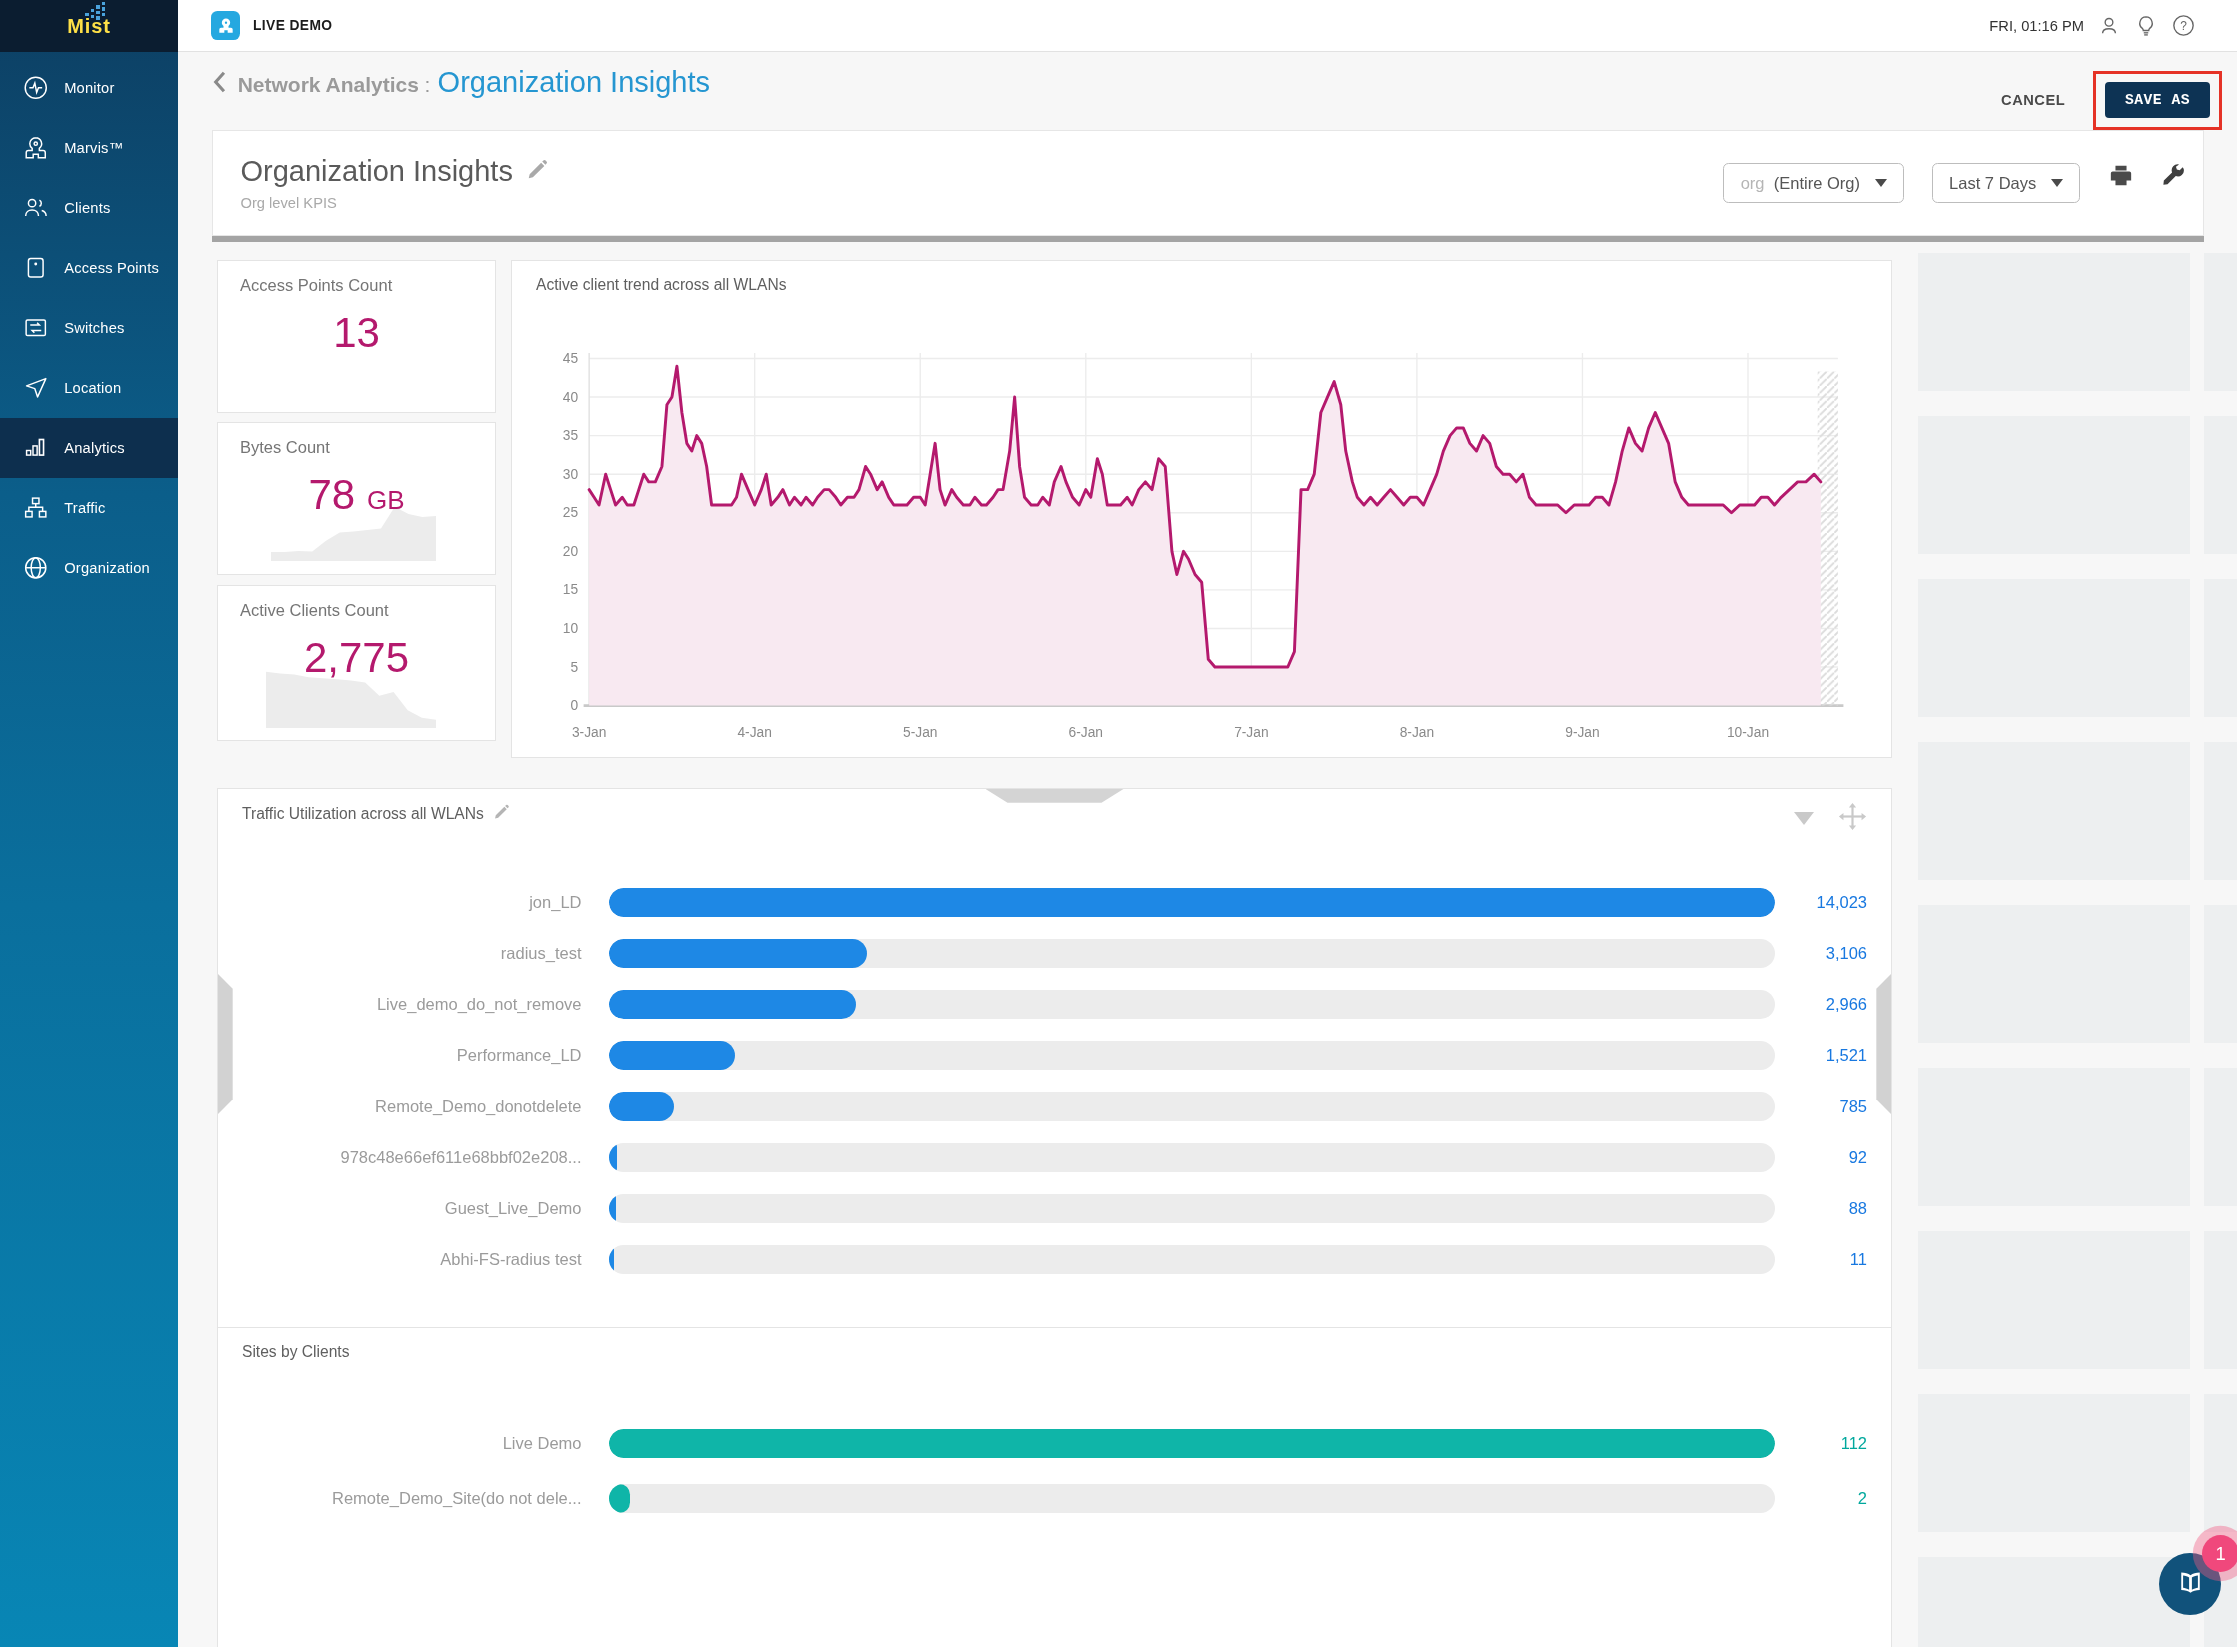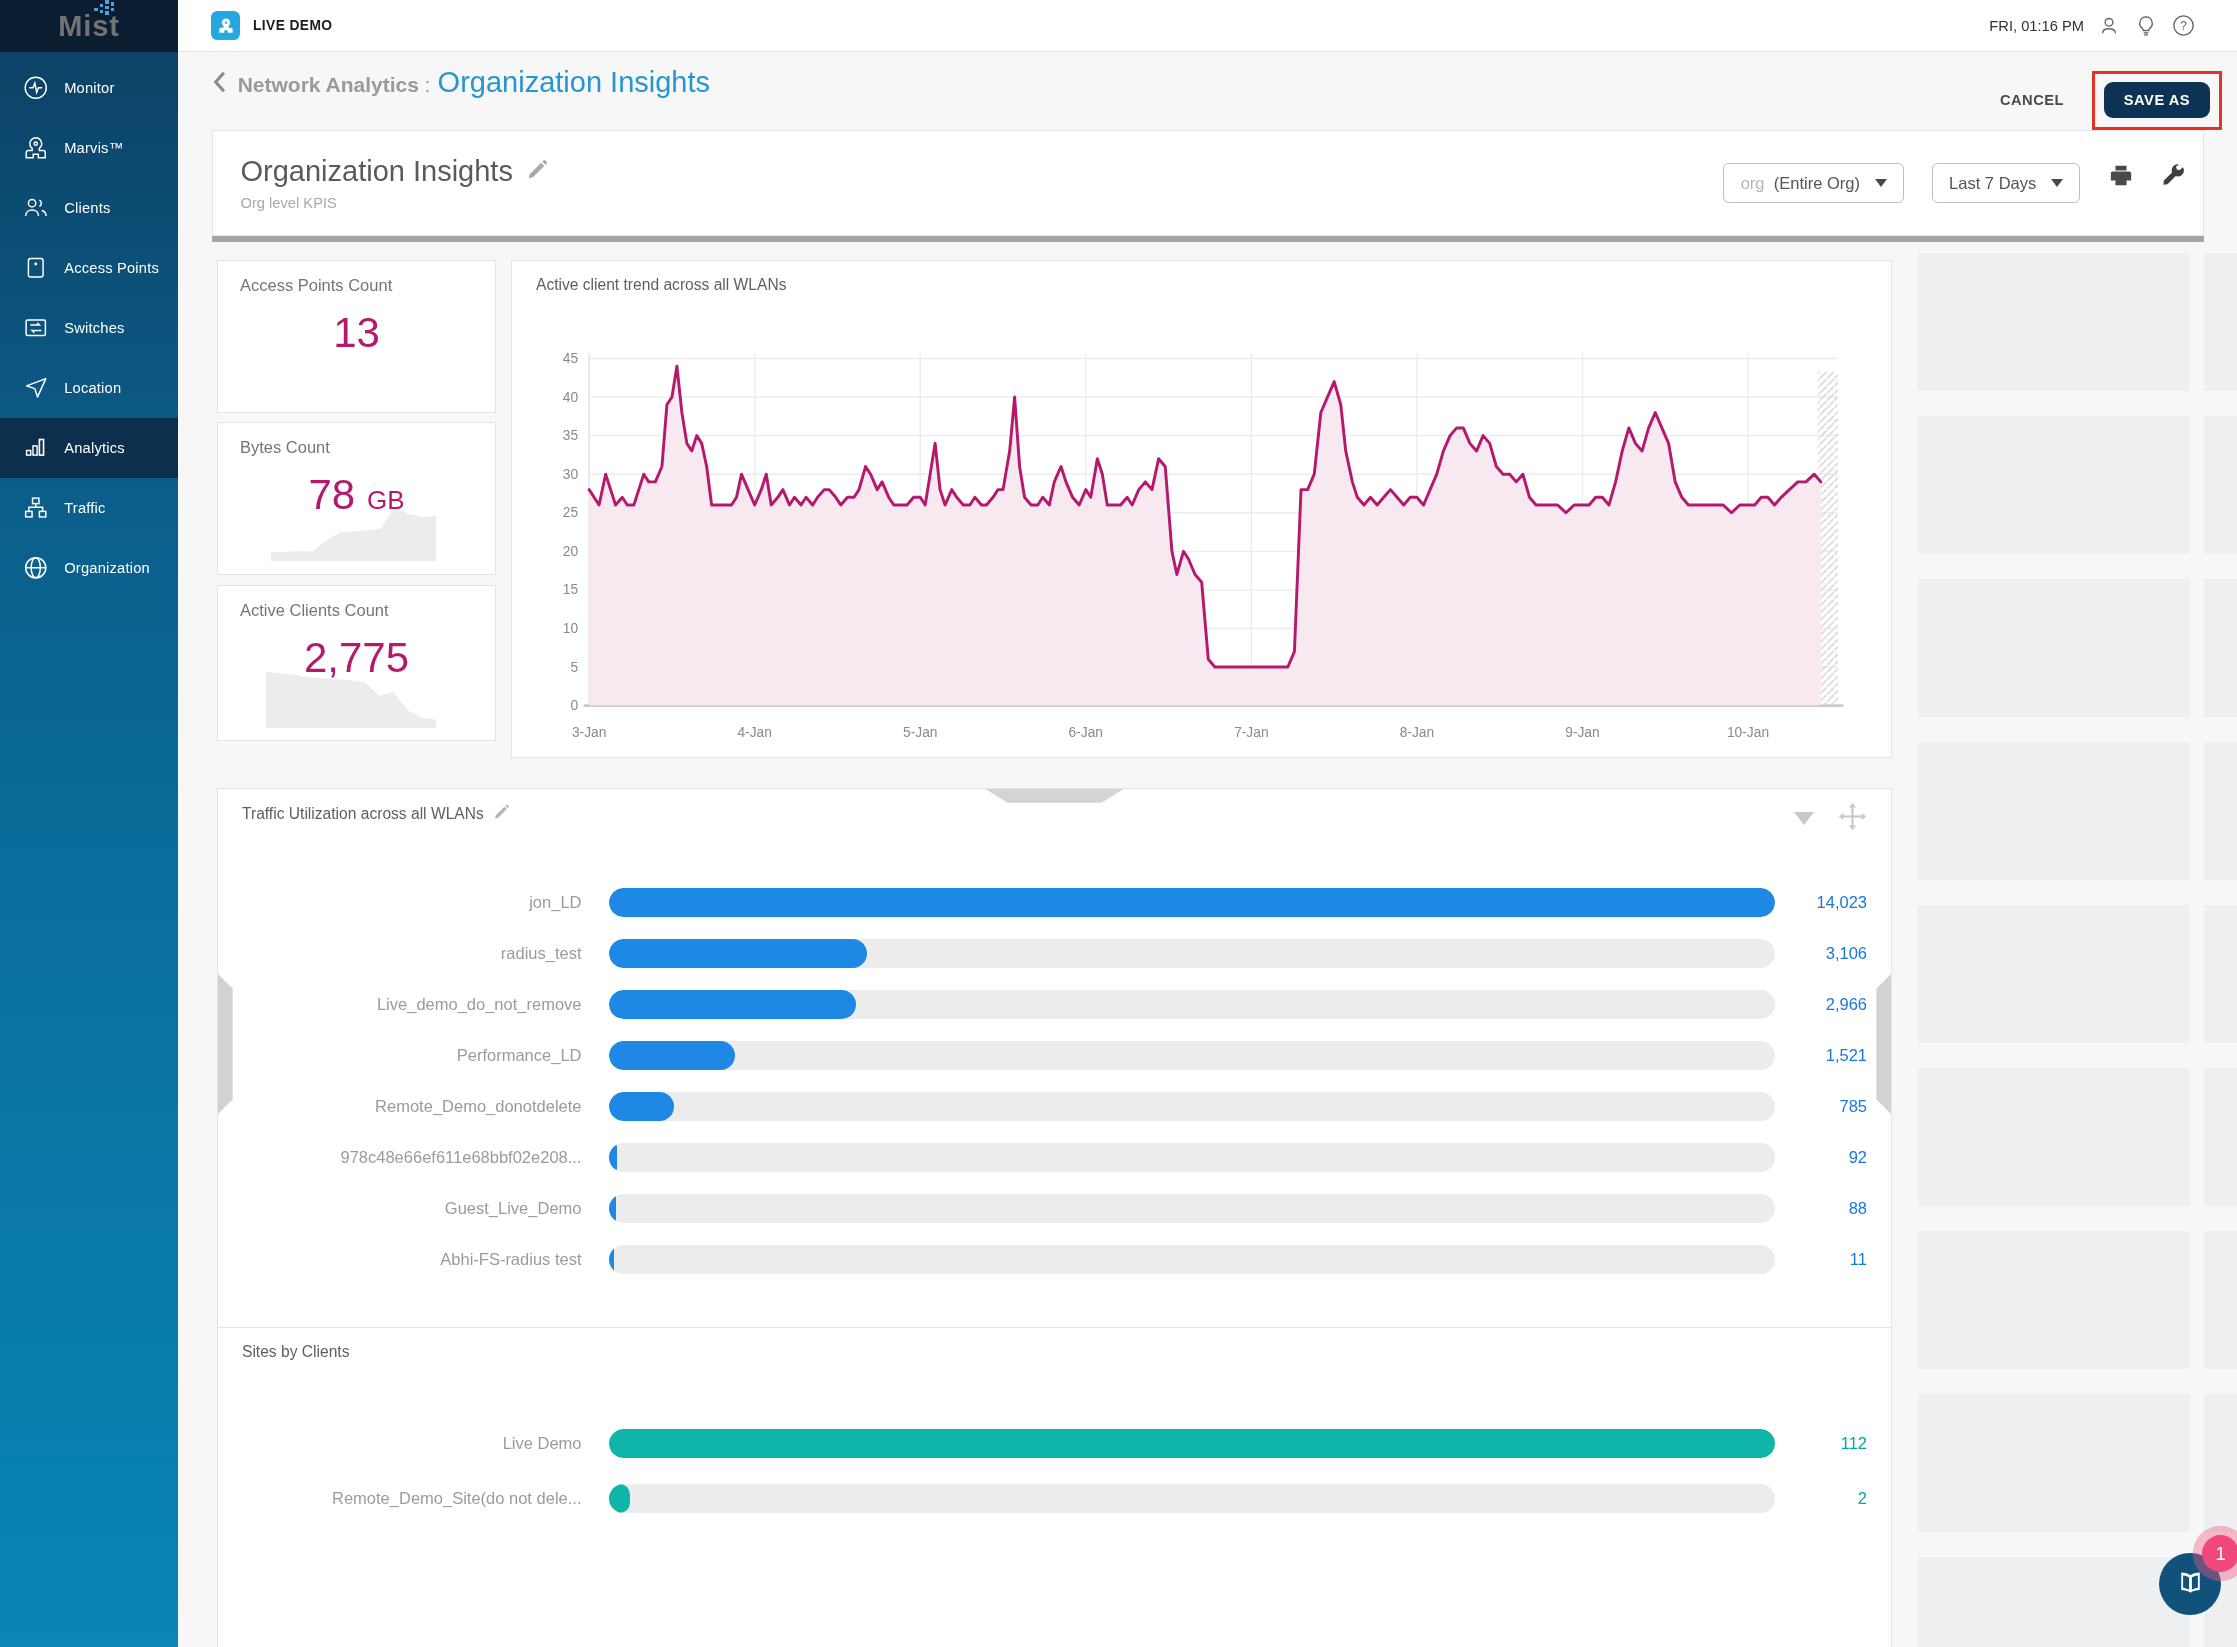--- a/index.html
+++ b/index.html
@@ -5,21 +5,21 @@
   * { margin:0; padding:0; box-sizing:border-box; }
   html,body { width:2237px; height:1647px; overflow:hidden; background:#f7f7f7;
               font-family:"Liberation Sans", sans-serif; }
   #app { position:absolute; inset:0; width:2237px; height:1647px; }
 
   
   .sidebar { position:absolute; left:0; top:0; width:178px; height:1647px;
              background:linear-gradient(180deg,#0d3f63 0%,#0b5e8a 30%,#0a6f9d 55%,#0886b5 100%); z-index:5; }
   .side-logo { position:absolute; left:0; top:0; width:178px; height:52px; background:#0b1d30;
                display:flex; align-items:center; justify-content:center; }
-  .mist-wordmark { color:#737373; font-size:29px; font-weight:bold; letter-spacing:0.9px; position:relative; }
+  .mist-wordmark { color:#fde047; font-size:20px; font-weight:bold; letter-spacing:0.9px; position:relative; }
   .mist-dots { position:absolute; right:-1.8px; top:-13px; width:27.5px; height:14.7px; }
   .mist-dots i { position:absolute; width:3.7px; height:3.7px; background:#4aa3dc; }
   .side-items { position:absolute; top:58px; left:0; right:0; }
   .side-item { height:60px; display:flex; align-items:center; padding-left:22px; cursor:pointer; color:#fff; }
   .side-item .icn { width:27.5px; height:27.5px; margin-right:14.7px; display:flex; align-items:center; justify-content:center; }
   .side-item .lbl { font-size:14.7px; letter-spacing:0.2px; }
   .side-item.active { background:#0d2f4e; }
   .side-item svg { stroke:#fff; fill:none; stroke-width:1.6; }
 
   
@@ -37,21 +37,21 @@
   .crumb-row { position:absolute; left:212px; top:66px; display:flex; align-items:baseline; }
   .crumb-back { margin-right:11px; cursor:pointer; position:relative; top:1.8px; }
   .crumb-section { font-size:21px; color:#9a9a9a;font-weight:bold; }
   .crumb-sep { font-size:21px; color:#9a9a9a; margin:0 7.3px 0 5.5px; }
   .crumb-page { font-size:29px; color:#2596d1; }
   .actions { position:absolute; top:71px; right:14.7px; display:flex; align-items:center; }
   .btn-cancel { font-size:14.7px; font-weight:bold; color:#4a4a4a; letter-spacing:0.5px;
                 background:none; border:none; cursor:pointer; margin-right:27.5px; font-family:inherit; }
   .save-annot { border:3.7px solid #e53226; padding:8.3px 9.2px; }
   .btn-saveas { background:#0d3354; color:#fff; font-size:14.7px; font-weight:bold; letter-spacing:0.5px;
-                border:none; border-radius:9px; padding:10px 20px; cursor:pointer; font-family:Liberation Sans, sans-serif; }
+                border:none; border-radius:4px; padding:10px 20px; cursor:pointer; font-family:Liberation Mono, monospace; }
 
   
   .title-card { position:absolute; left:212px; top:130px; width:1992px; height:106px; background:#fff;
                 border:0.9px solid #e6e6e6; display:flex; align-items:center; }
   .title-left { padding-left:27.5px; }
   .dash-title-row { display:flex; align-items:center; gap:13px; }
   .dash-title { font-size:29px; color:#5a5a5a; }
   .dash-sub { font-size:14.7px; color:#a9a9a9; margin-top:7.3px; }
   .title-right { margin-left:auto; display:flex; align-items:flex-start; padding-right:15.6px; gap:27.5px; }
   .sel-box { border:0.9px solid #bdbdbd; border-radius:5.5px; height:40px; display:flex; align-items:center;

